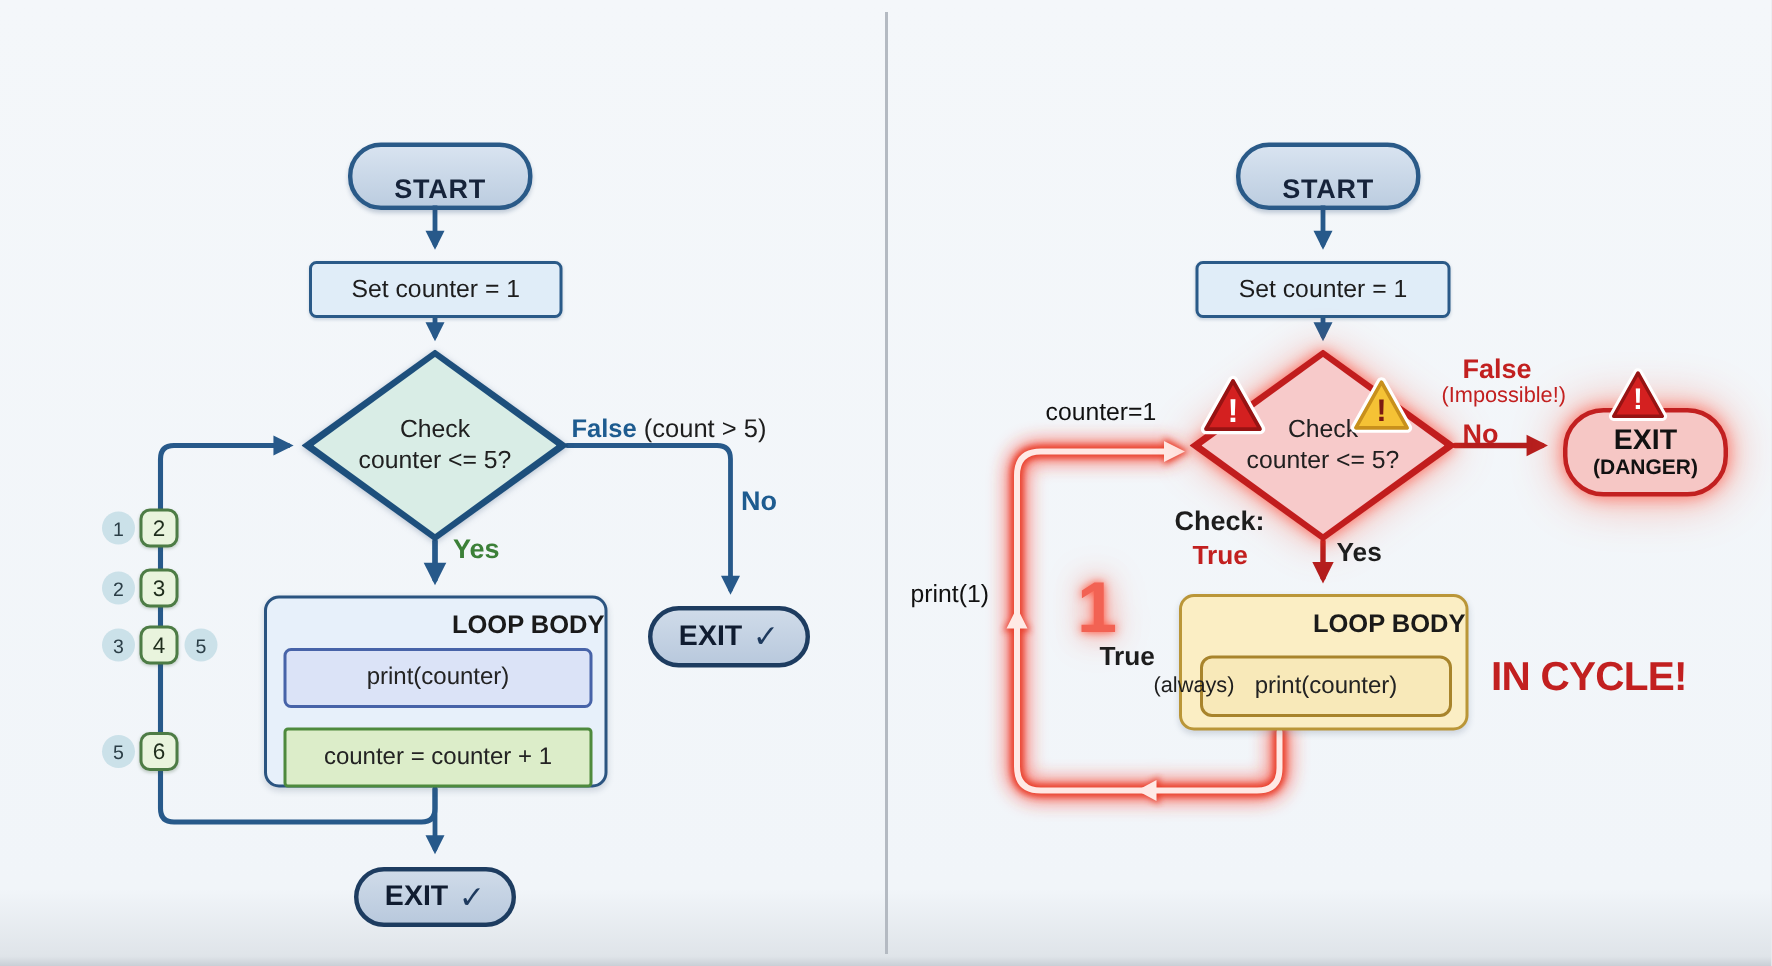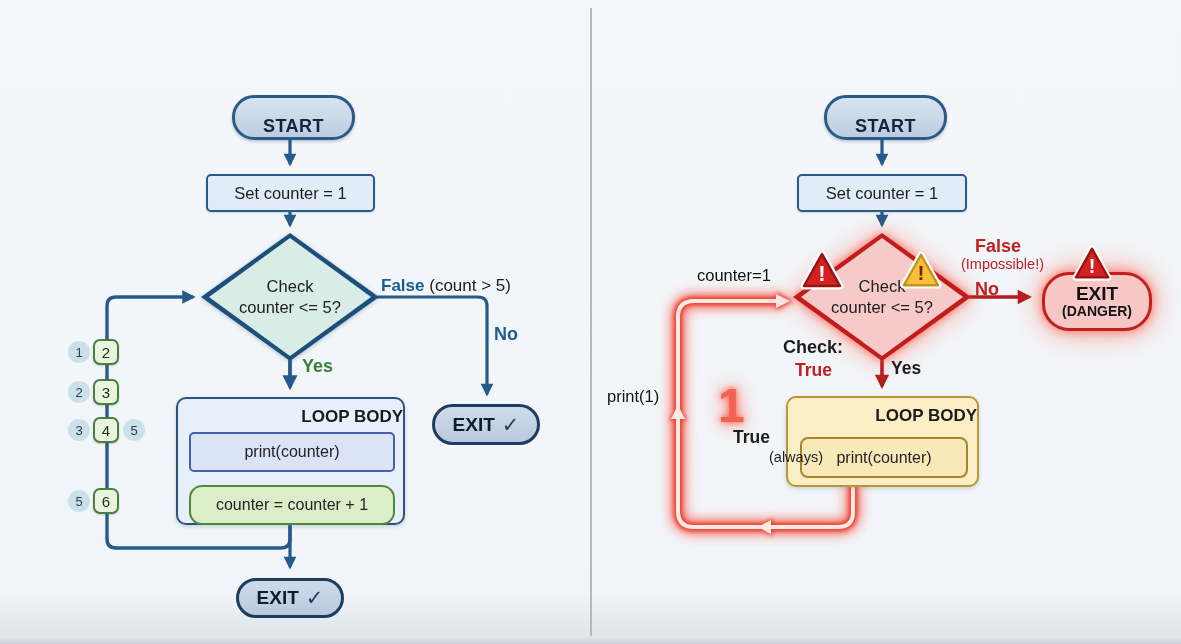--- a/index.html
+++ b/index.html
@@ -37,21 +37,21 @@
   .branch-label{font-size:17px;white-space:nowrap;}
   .bold{font-weight:bold;}
   .blue{color:#1e5c90;} .green{color:#3c8038;} .red{color:#c22020;} .dark{color:#1d1d1d;}
 
   .loopbody{border-radius:10px;box-shadow:0 2px 4px rgba(60,80,110,.2);}
   .loopbody-blue{background:#e7f0fa;border:2.5px solid #2b5480;}
   .loopbody-yellow{background:#fbeec4;border:2.5px solid #ba9638;}
   .loopbody-title{font-size:17px;font-weight:bold;color:#1a1a1a;text-align:right;}
   .inner-box{display:flex;align-items:center;justify-content:center;font-size:16px;color:#232323;}
   .inner-lav{background:#dbe3f7;border:2px solid #4763a8;border-radius:5px;}
-  .inner-grn{background:#dcedc9;border:2px solid #4e8a3d;border-radius:13px;}
+  .inner-grn{background:#dcedc9;border:2px solid #4e8a3d;border-radius:3px;}
   .inner-ylw{background:#f8e9b9;border:2px solid #a8842c;border-radius:8px;}
 
   .iter-circle{width:22px;height:22px;border-radius:50%;background:#cbe1e9;color:#2b3e47;
      display:flex;align-items:center;justify-content:center;font-size:13px;}
   .iter-square{width:26px;height:26px;border-radius:7px;background:#e9f4dd;border:2px solid #4d7c45;
      color:#1f2d1c;display:flex;align-items:center;justify-content:center;font-size:15px;
      box-shadow:0 1px 2px rgba(60,90,60,.25);box-sizing:border-box;}
 
   .exit-danger{display:flex;flex-direction:column;align-items:center;justify-content:center;
      border-radius:27px;background:#f6c7c5;border:3px solid #c22020;color:#121212;
@@ -239,15 +239,16 @@
       <span>print(counter)</span>
     </div>
   </div>
 
   <div class="abs note" style="left:607px;top:387px;">print(1)</div>
   <div class="abs big-one" style="left:718px;top:378px;">1</div>
   <div class="abs branch-label bold dark" style="left:733px;top:427px;font-size:17.5px;">True</div>
   <div class="abs branch-label dark" style="left:721px;top:449px;font-size:14.5px;margin-left:48px;">(always)</div>
 
   <div class="abs trapped" style="left:994px;top:436px;">
+    <div>IN CYCLE!</div>
   </div>
 
 </div>
 
 </body></html>

